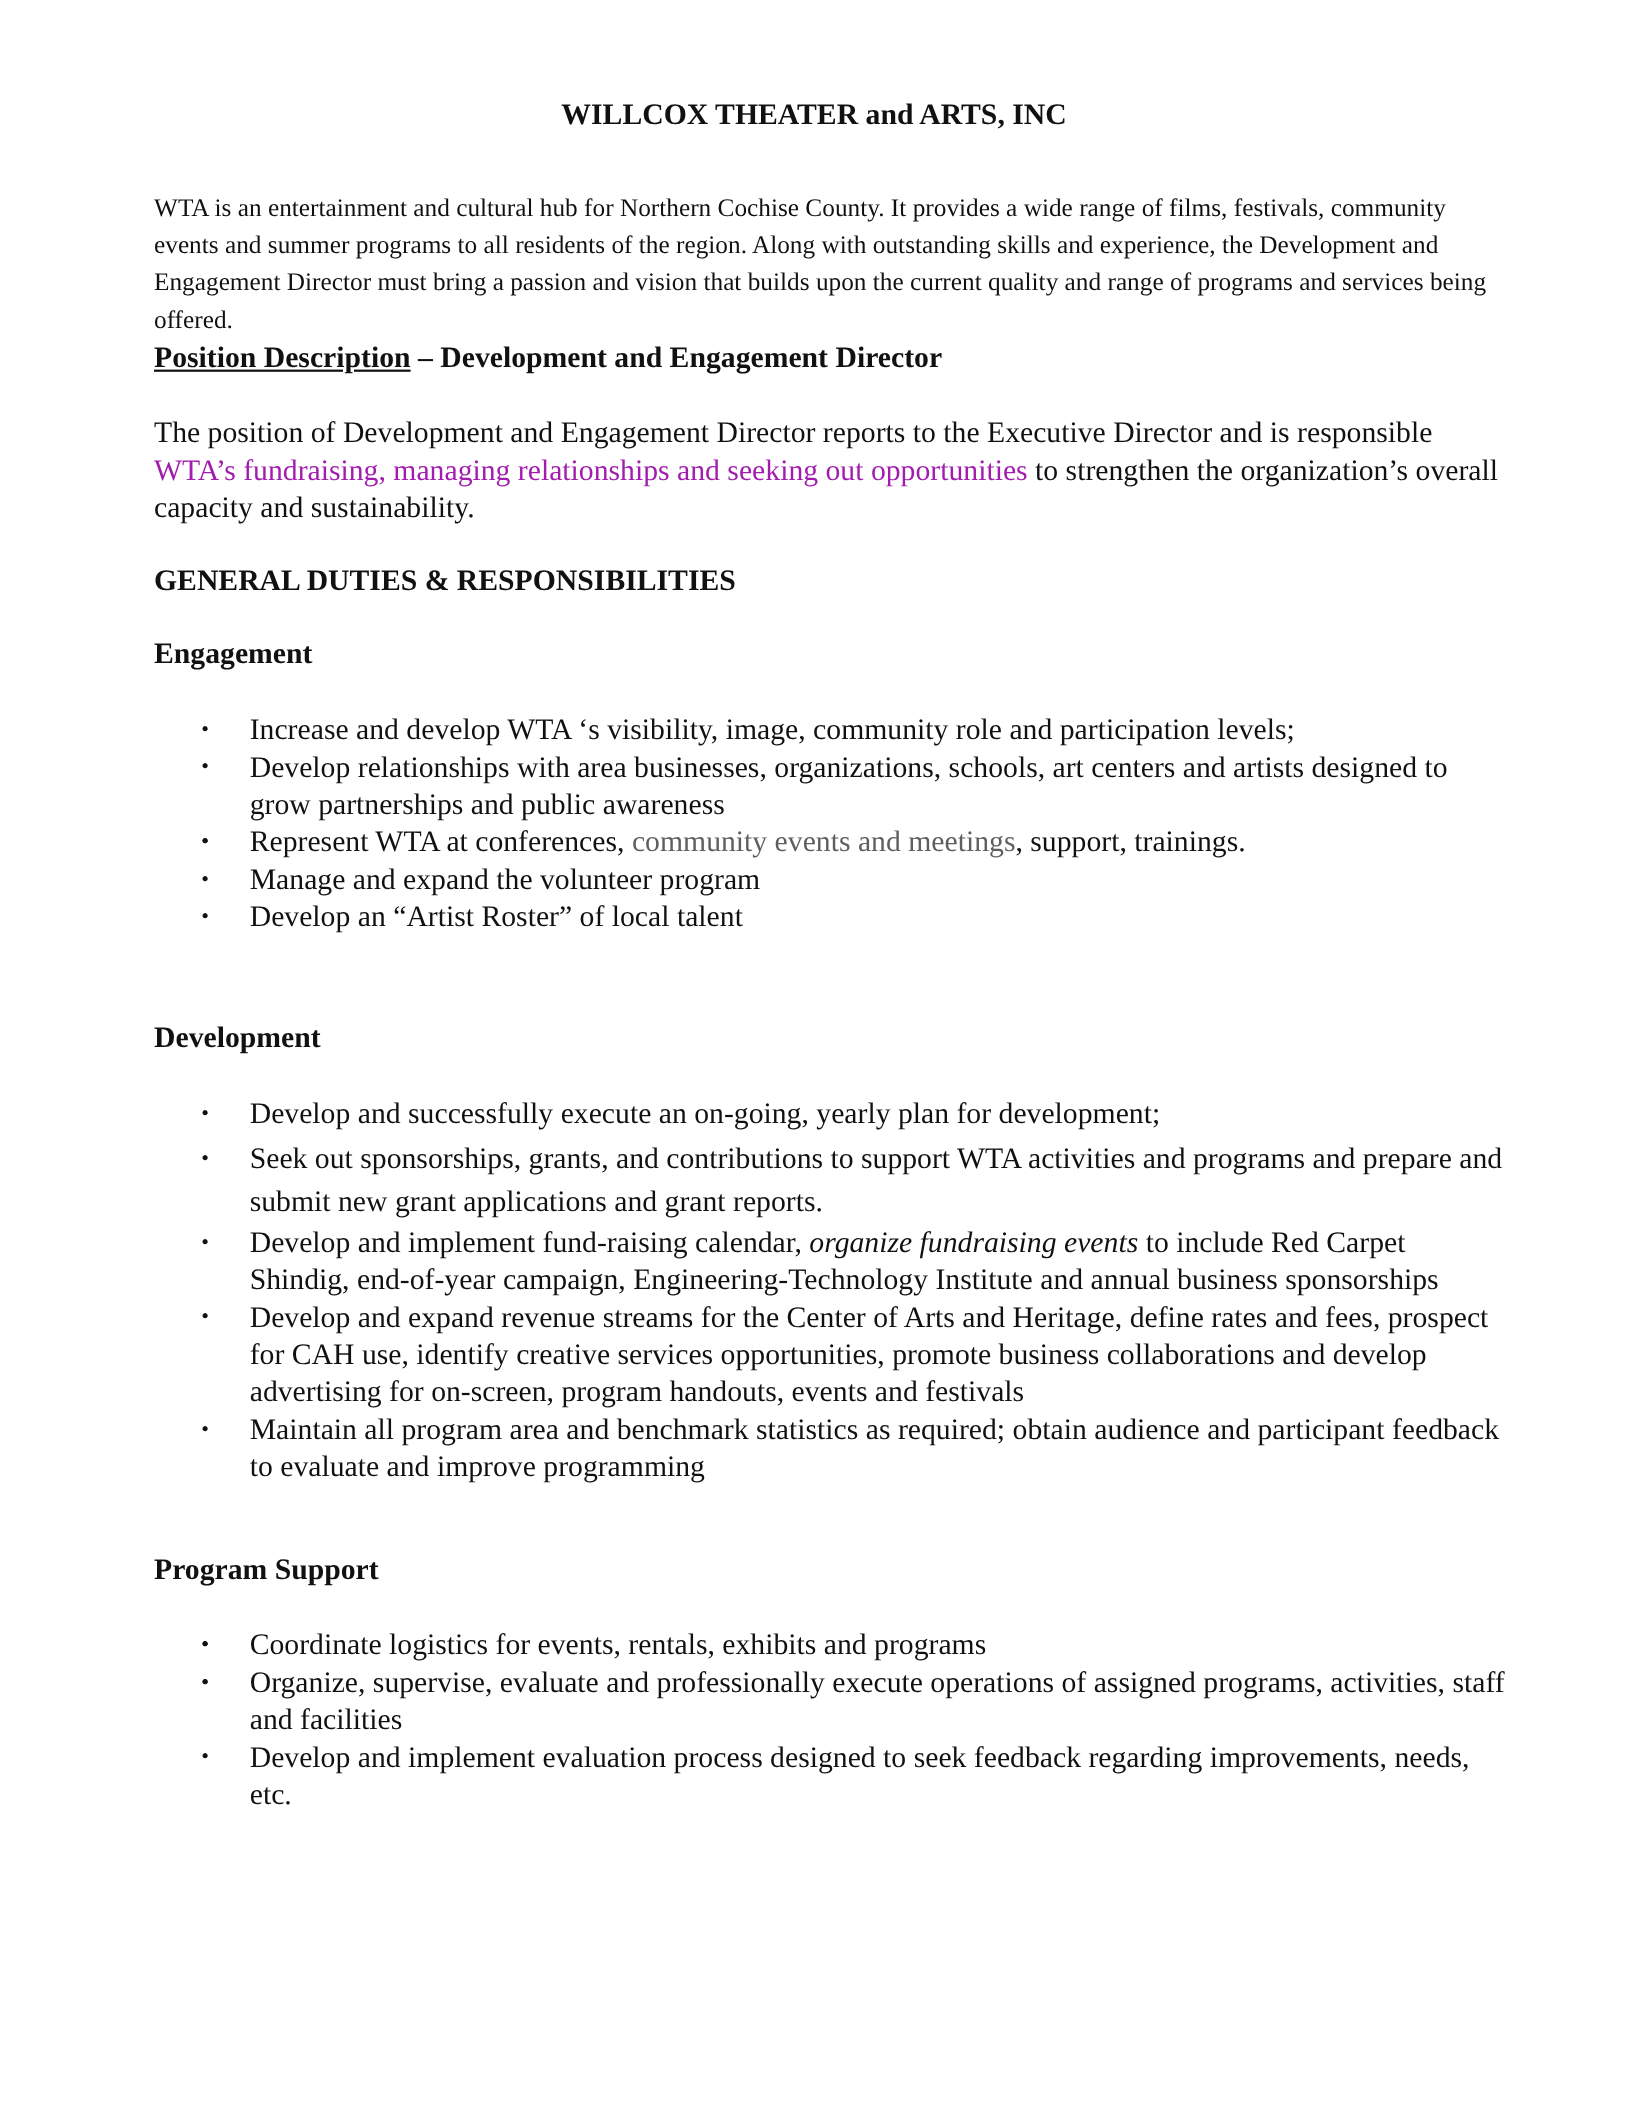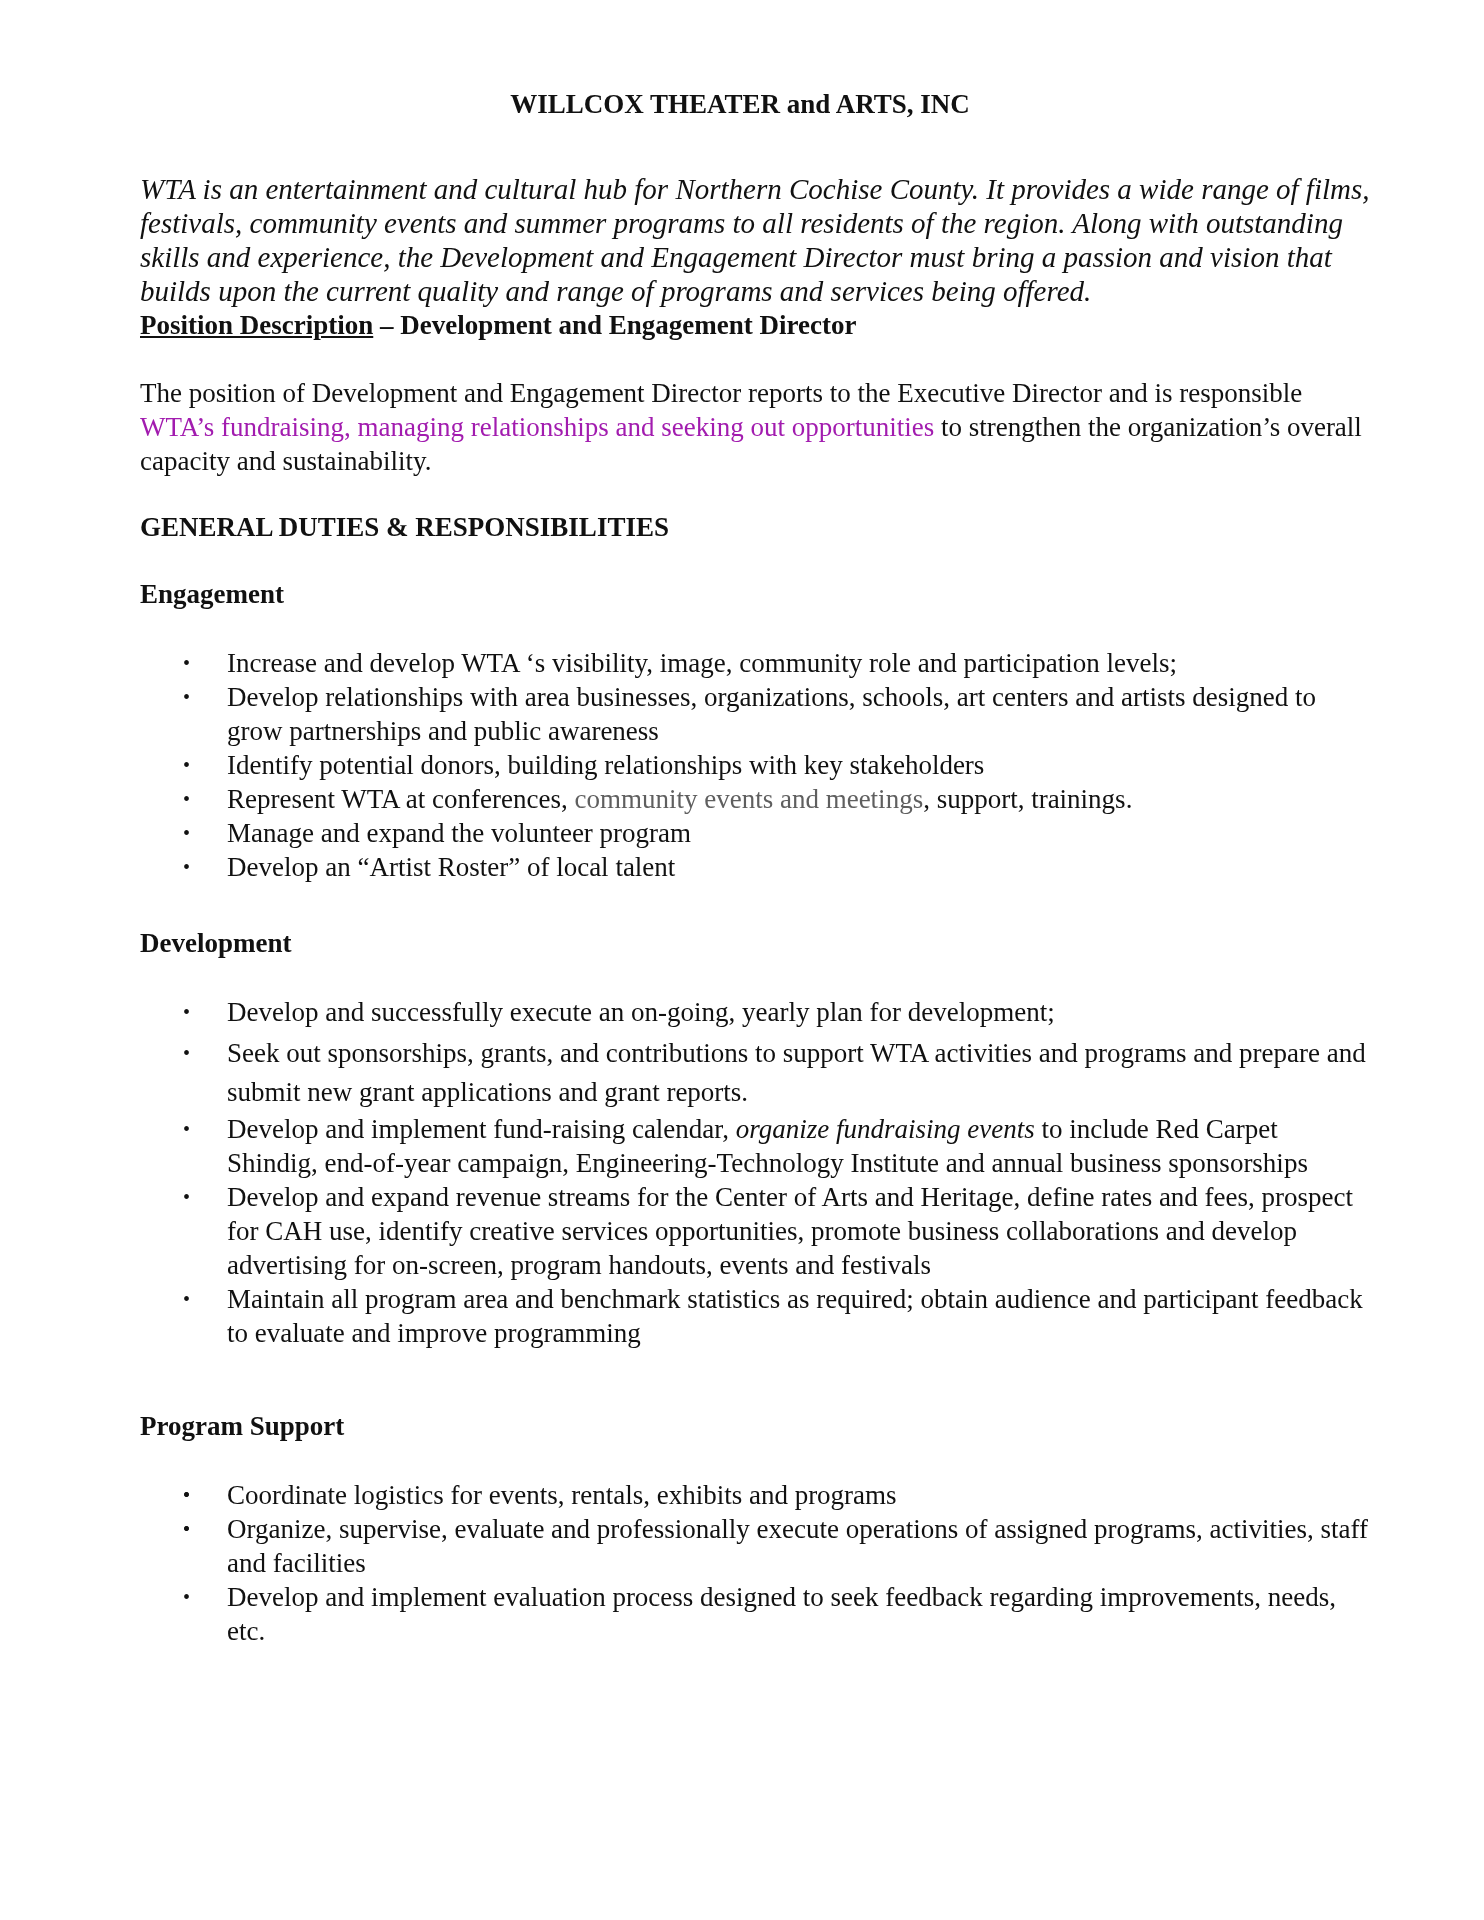--- a/index.html
+++ b/index.html
@@ -10,21 +10,21 @@
       font-size: 27px;
       line-height: 34px;
     }
     .page { position: absolute; left: 140px; top: 0; width: 1230px; }
     .title {
       position: absolute; top: 87px; left: 0; width: 1200px;
       text-align: center; font-weight: bold; font-size: 27px;
     }
     .intro {
       position: absolute; top: 172px; left: 0; width: 1230px;
-      font-style: italic; font-size: 29px; line-height: 34px;
+      font-size: 23px; line-height: 34px;
     }
     .posdesc {
       position: absolute; top: 308px; left: 0; font-weight: bold;
     }
     .posdesc .ul { text-decoration: underline; }
     .summary { position: absolute; top: 376px; left: 0; width: 1230px; }
     .summary .grey { color: #a21caf; }
     .h-general { position: absolute; top: 510px; left: 0; font-weight: bold; }
     .h-sub { position: absolute; left: 0; font-weight: bold; }
     ul.blist {
@@ -55,21 +55,21 @@
   <div class="summary">
     <span>The position of Development and Engagement Director reports to the Executive Director and is responsible </span><span class="grey">WTA’s fundraising, managing relationships and seeking out opportunities</span><span> to strengthen the organization’s overall capacity and sustainability.</span>
   </div>
 
   <div class="h-general">GENERAL DUTIES &amp; RESPONSIBILITIES</div>
 
   <div class="h-sub" style="top:577px;">Engagement</div>
   <ul class="blist" style="top:646px;">
     <li><span class="bullet">•</span><span>Increase and develop WTA ‘s visibility, image, community role and participation levels;</span></li>
     <li><span class="bullet">•</span><span>Develop relationships with area businesses, organizations, schools, art centers and artists designed to grow partnerships and public awareness</span></li>
-    <li><span class="bullet">•</span><span>Identify potential donors, building relationships with key stakeholders</span></li>
+    <li><span class="bullet">•</span></li>
     <li><span class="bullet">•</span><span>Represent WTA at conferences, </span><span class="grey">community events and meetings</span><span>, support, trainings.</span></li>
     <li><span class="bullet">•</span><span>Manage and expand the volunteer program</span></li>
     <li><span class="bullet">•</span><span>Develop an “Artist Roster” of local talent</span></li>
   </ul>
 
   <div class="h-sub" style="top:926px;">Development</div>
   <ul class="blist" style="top:995px;">
     <li style="margin-bottom:5px;"><span class="bullet">•</span><span>Develop and successfully execute an on-going, yearly plan for development;</span></li>
     <li style="line-height:39px;"><span class="bullet">•</span><span>Seek out sponsorships, grants, and contributions to support WTA activities and programs and prepare and submit new grant applications and grant reports.</span></li>
     <li><span class="bullet">•</span><span>Develop and implement fund-raising calendar, </span><span class="it">organize fundraising events</span><span> to include Red Carpet Shindig, end-of-year campaign, Engineering-Technology Institute and annual business sponsorships</span></li>

